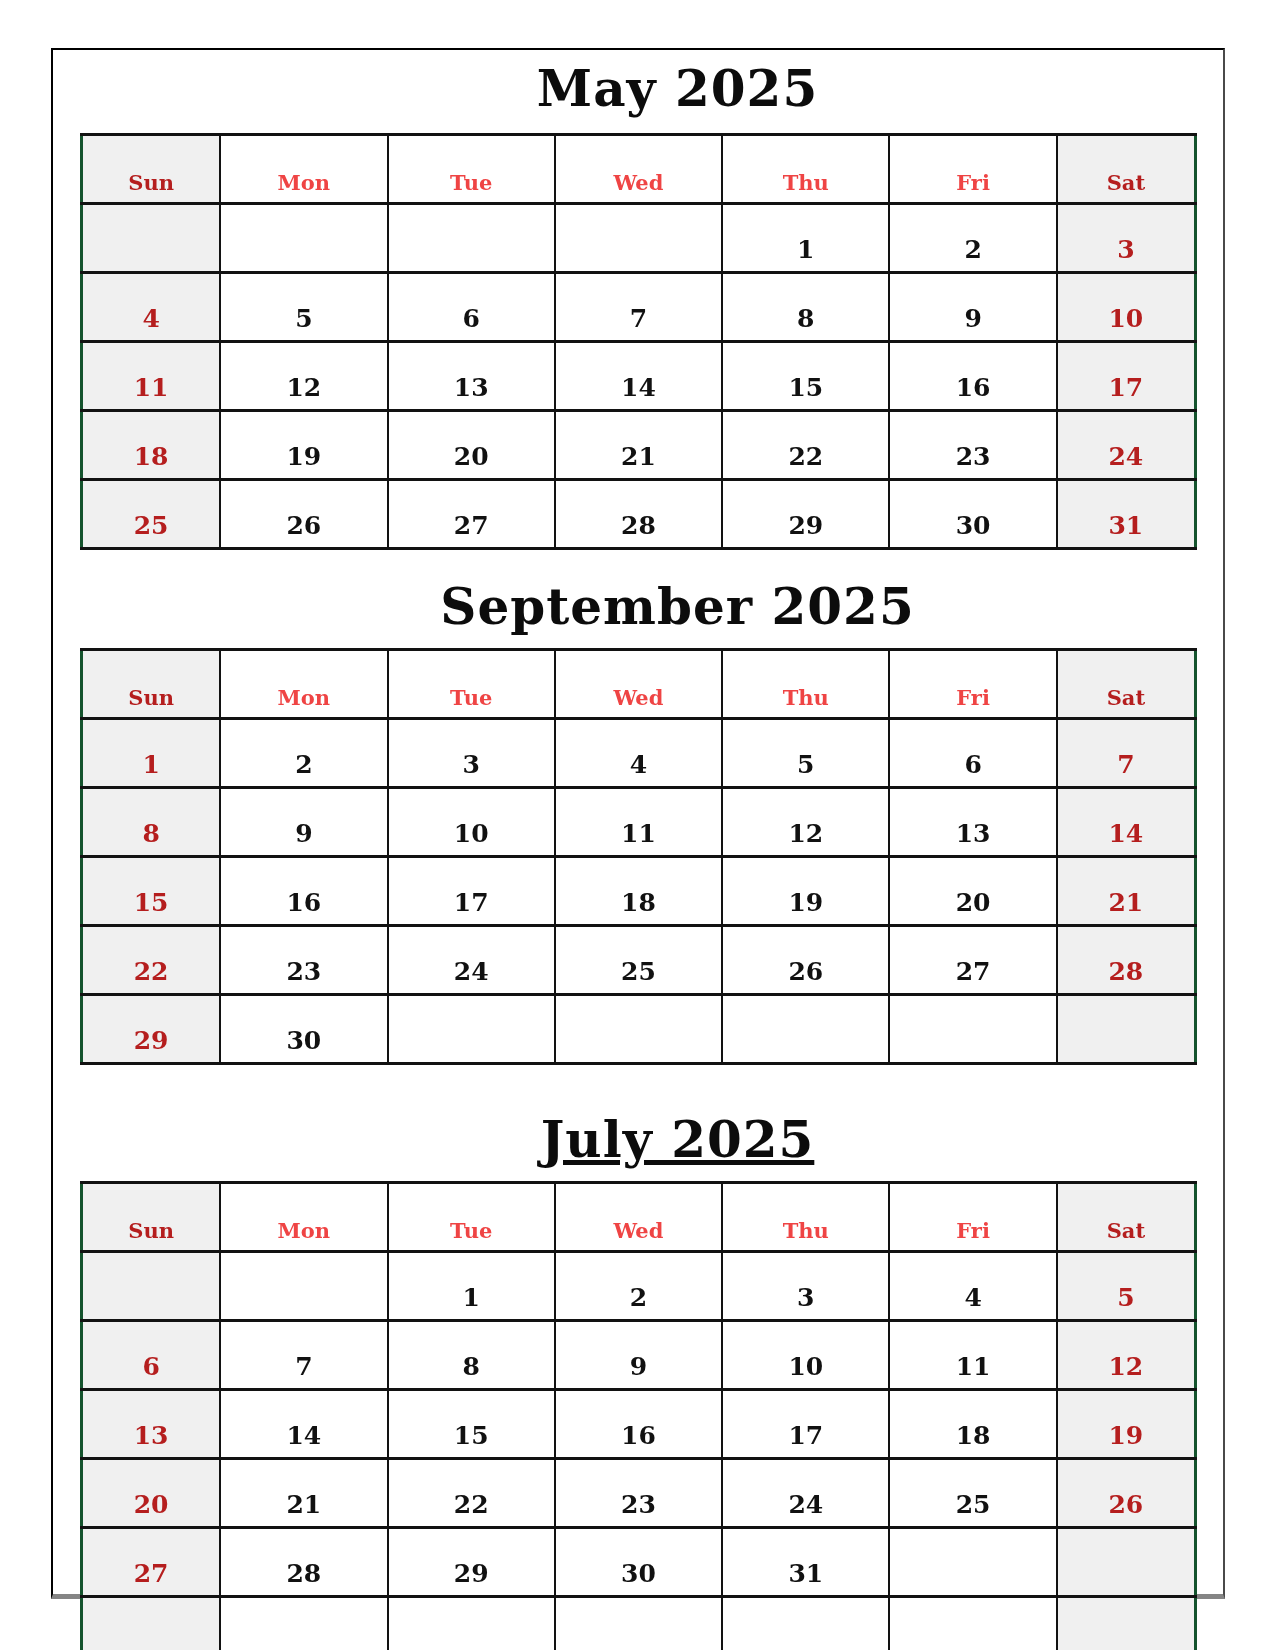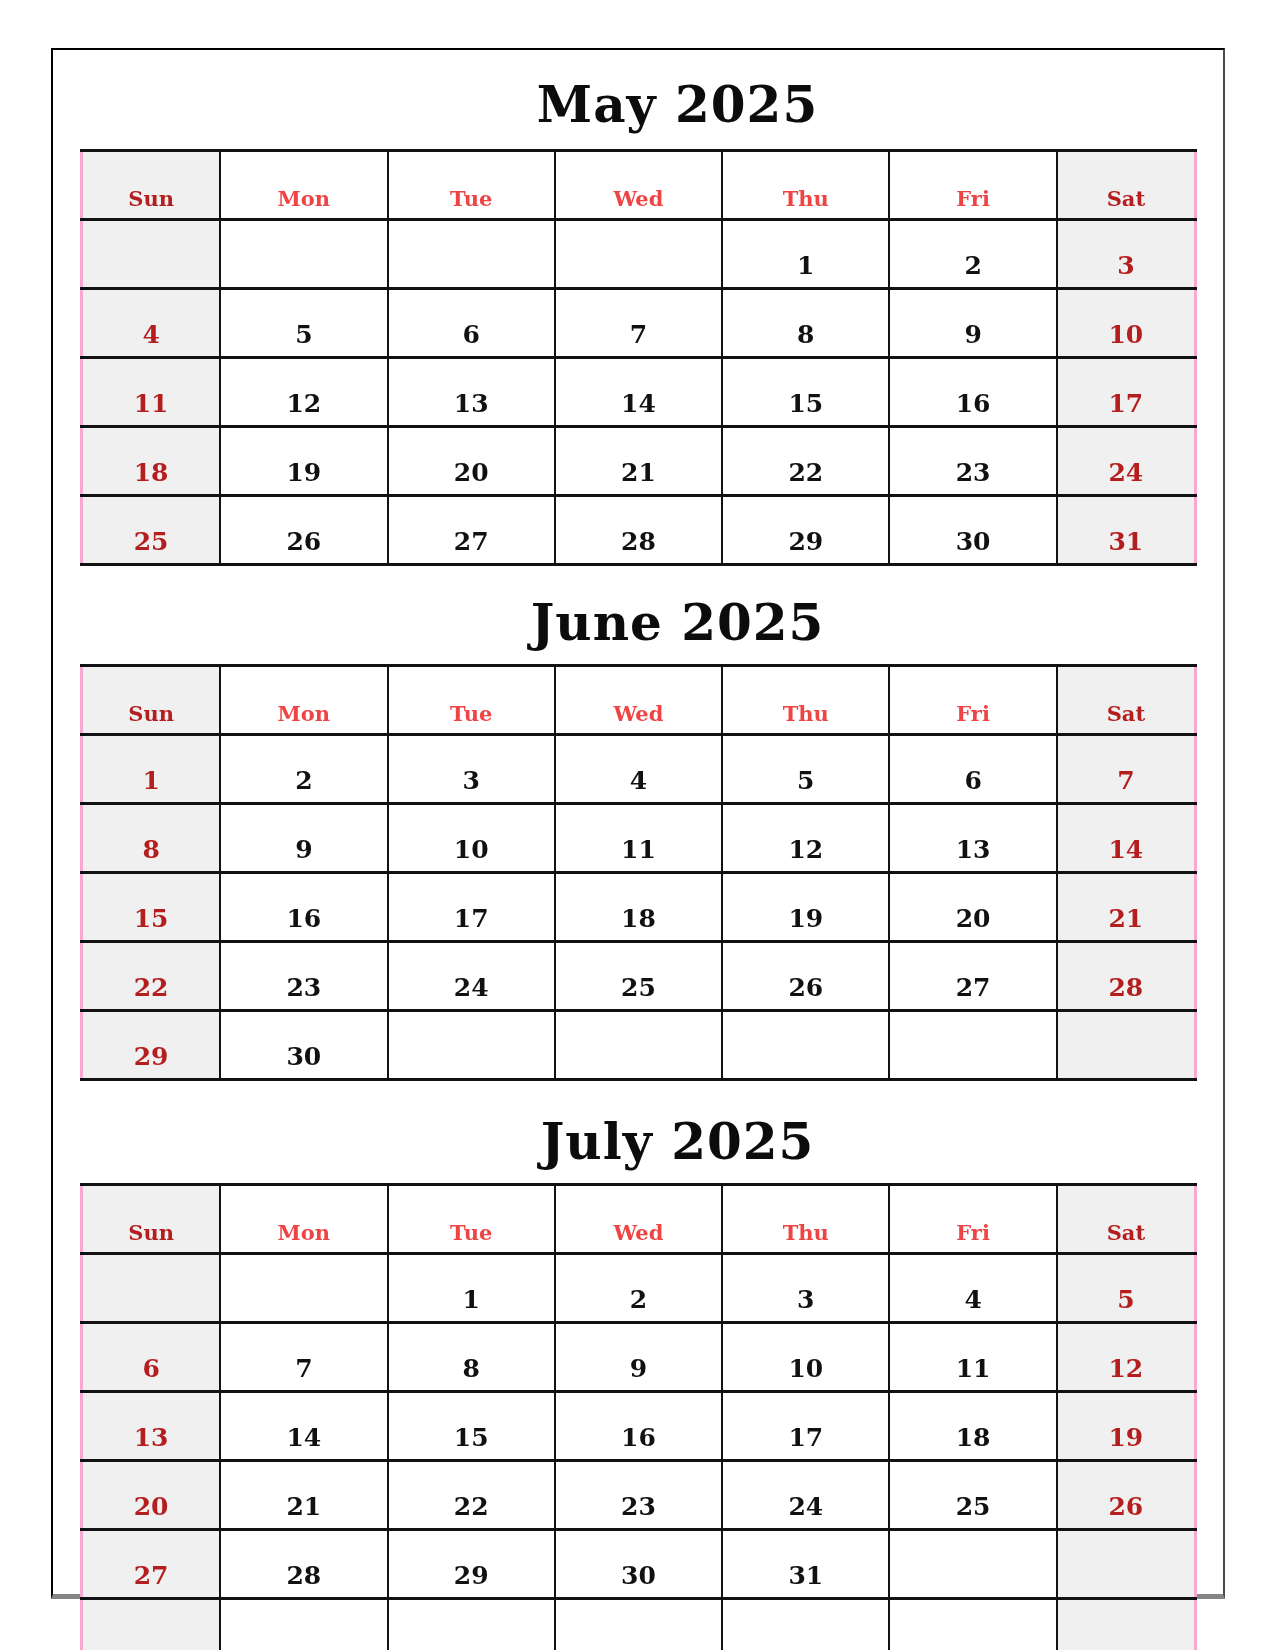--- a/index.html
+++ b/index.html
@@ -9,39 +9,39 @@
     font-family:"DejaVu Serif", serif;
     position:relative; overflow:hidden;
   }
   .page {
     position:absolute; left:51px; top:48px;
     width:1174px; height:1551px;
     box-sizing:border-box;
     border:2px solid #000000;
     border-right:2px solid #4a4a4a;
     border-bottom:5px solid #858585;
-    padding:20px 26px 0 27px;
+    padding:4px 26px 0 27px;
     background:#ffffff;
   }
   .month-title {
     margin:0; text-align:center;
     padding-left:78px;               
     font-size:50px; font-weight:700;
     letter-spacing:1px; line-height:62px;
     color:#0c0c0c;
   }
   .mt-may  { margin-top:4px;  margin-bottom:13px; }
   .mt-june { margin-top:26px; margin-bottom:10px; }
-  .mt-july { margin-top:30px; margin-bottom:10px; }
+  .mt-july { margin-top:44px; margin-bottom:10px;text-decoration:underline; }
 
   table.cal {
     width:100%;
     border-collapse:collapse;
     table-layout:fixed;
-    border:3px solid #f9a8d4;
+    border:3px solid #14532d;
   }
   .cal col.c-end { width:12.45%; }
   .cal col.c-mid { width:15.02%; }
   .cal th, .cal td {
     border-left:2px solid #121212;
     border-right:2px solid #121212;
     border-top:3px solid #121212;
     border-bottom:3px solid #121212;
     height:59px;
     text-align:center; vertical-align:bottom;
@@ -125,21 +125,21 @@
             <td>28</td>
             <td>29</td>
             <td>30</td>
             <td class="we">31</td>
           </tr>
         </tbody>
     </table>
   </section>
 
   <section>
-    <h1 class="month-title mt-june">June 2025</h1>
+    <h1 class="month-title mt-june">September 2025</h1>
     <table class="cal">
       <colgroup>
         <col class="c-end">
           <col class="c-mid">
           <col class="c-mid">
           <col class="c-mid">
         <col class="c-mid">
           <col class="c-mid">
           <col class="c-end">
       </colgroup>

